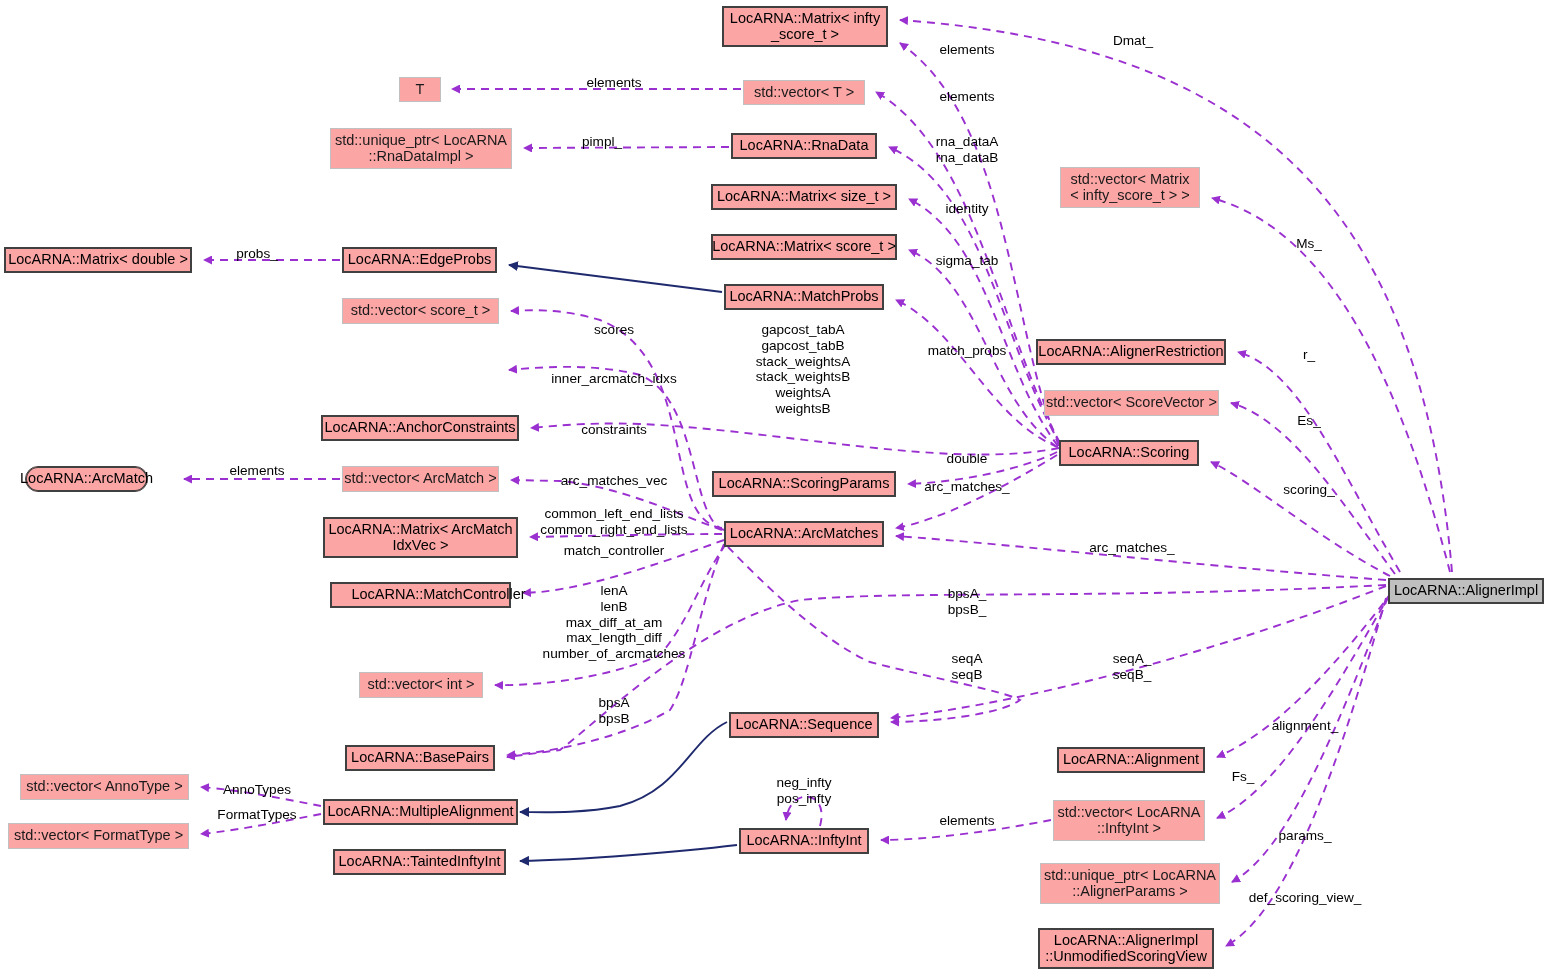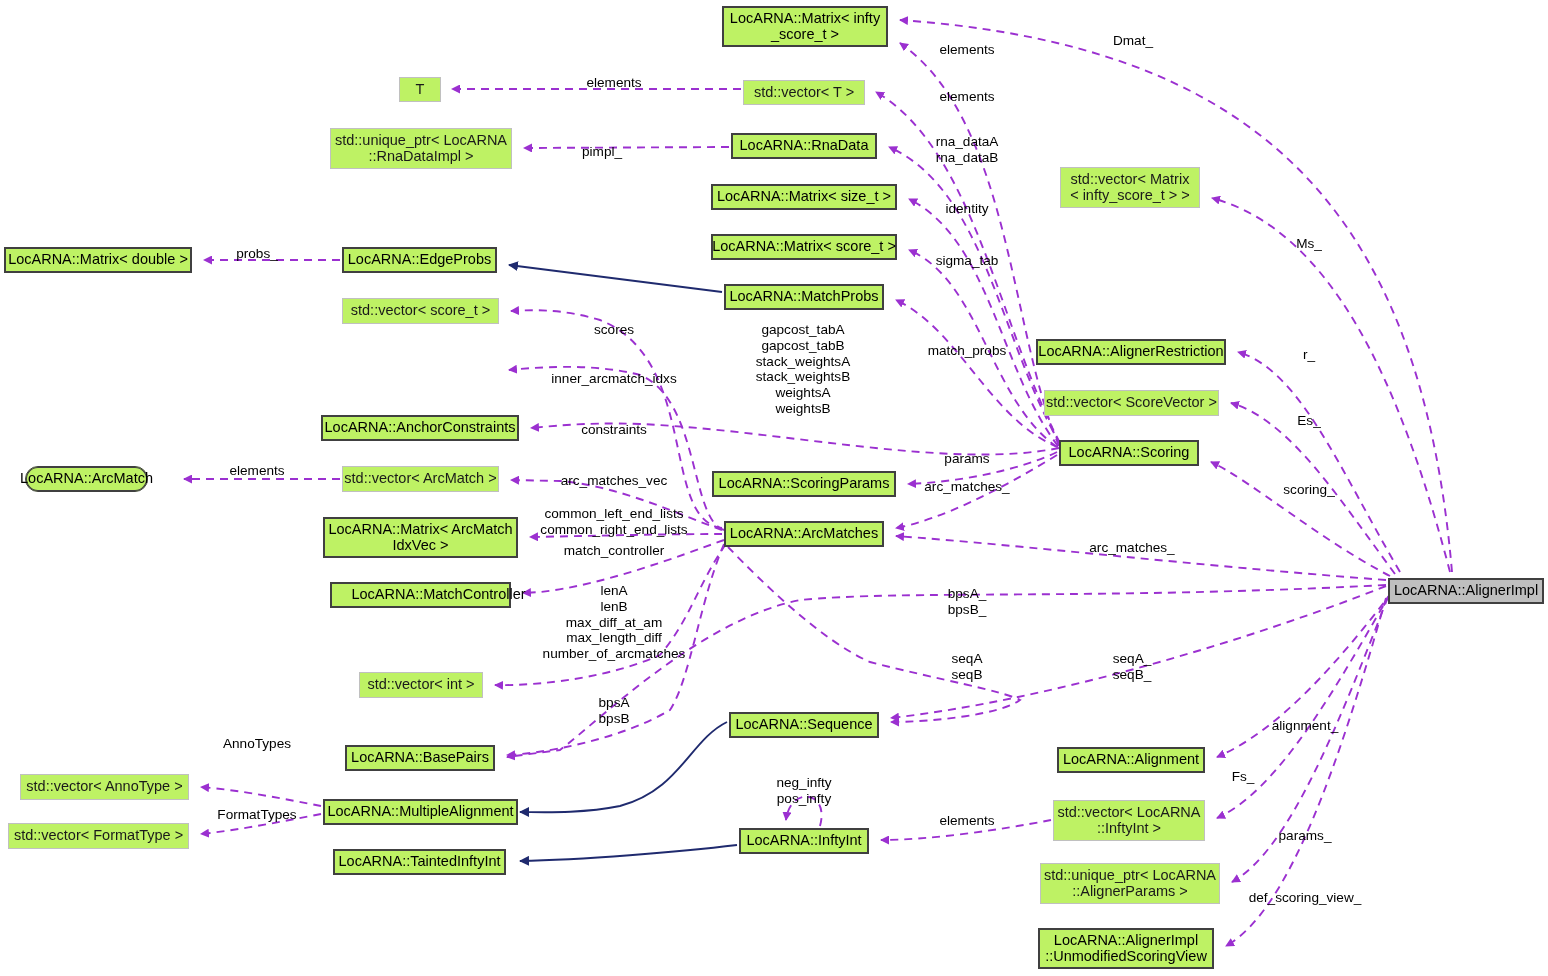--- a/index.html
+++ b/index.html
@@ -3,21 +3,21 @@
 <meta charset="utf-8">
 <style>
   html,body{margin:0;padding:0;background:#ffffff;}
   body{width:1548px;height:976px;overflow:hidden;
        font-family:"Liberation Sans","DejaVu Sans",sans-serif;}
   #stage{position:relative;width:1548px;height:976px;}
   svg#edges{position:absolute;left:0;top:0;width:1548px;height:976px;}
 
   .node{position:absolute;box-sizing:border-box;display:flex;
         align-items:center;justify-content:center;text-align:center;
-        background:#bef264;line-height:1.08;}
+        background:#fca5a5;line-height:1.08;}
   .node span{display:block;white-space:pre-line;}
 
   
   .cls{border:1px solid #404040;box-shadow:0 0 0 1px #404040 inset;
        color:#000000;font-size:14.5px;}
   
   .tpl{border:1px solid #c0c0c0;color:#1a1a1a;font-size:14.5px;}
   
   .focus{background:#bfbfbf;border:1px solid #404040;
          box-shadow:0 0 0 1px #404040 inset;color:#000000;font-size:14.5px;}
@@ -238,40 +238,40 @@
     </div>
   <div class="node cls" style="left:1038px;top:928px;width:176px;height:41px;">
       <span>LocARNA::AlignerImpl
 ::UnmodifiedScoringView</span>
     </div>
 
   <div class="elabel" style="left:1133px;top:33px;">Dmat_</div>
   <div class="elabel" style="left:967px;top:42px;">elements</div>
   <div class="elabel" style="left:614px;top:75px;">elements</div>
   <div class="elabel" style="left:967px;top:89px;">elements</div>
-  <div class="elabel" style="left:602px;top:144px;">pimpl_</div>
+  <div class="elabel" style="left:602px;top:134px;">pimpl_</div>
   <div class="elabel" style="left:967px;top:134px;">rna_dataA
 rna_dataB</div>
   <div class="elabel" style="left:967px;top:201px;">identity</div>
   <div class="elabel" style="left:1309px;top:236px;">Ms_</div>
   <div class="elabel" style="left:257px;top:246px;">probs_</div>
   <div class="elabel" style="left:967px;top:253px;">sigma_tab</div>
   <div class="elabel" style="left:614px;top:322px;">scores</div>
   <div class="elabel" style="left:967px;top:343px;">match_probs</div>
   <div class="elabel" style="left:803px;top:322px;">gapcost_tabA
 gapcost_tabB
 stack_weightsA
 stack_weightsB
 weightsA
 weightsB</div>
   <div class="elabel" style="left:1309px;top:347px;">r_</div>
   <div class="elabel" style="left:614px;top:371px;">inner_arcmatch_idxs</div>
   <div class="elabel" style="left:1309px;top:413px;">Es_</div>
   <div class="elabel" style="left:614px;top:422px;">constraints</div>
-  <div class="elabel" style="left:967px;top:451px;">params</div>
+  <div class="elabel" style="left:967px;top:451px;">double</div>
   <div class="elabel" style="left:257px;top:463px;">elements</div>
   <div class="elabel" style="left:614px;top:473px;">arc_matches_vec</div>
   <div class="elabel" style="left:967px;top:479px;">arc_matches_</div>
   <div class="elabel" style="left:1309px;top:482px;">scoring_</div>
   <div class="elabel" style="left:614px;top:506px;">common_left_end_lists
 common_right_end_lists</div>
   <div class="elabel" style="left:1132px;top:540px;">arc_matches_</div>
   <div class="elabel" style="left:614px;top:543px;">match_controller</div>
   <div class="elabel" style="left:614px;top:583px;">lenA
 lenB
@@ -282,20 +282,20 @@
 bpsB_</div>
   <div class="elabel" style="left:967px;top:651px;">seqA
 seqB</div>
   <div class="elabel" style="left:1132px;top:651px;">seqA_
 seqB_</div>
   <div class="elabel" style="left:614px;top:695px;">bpsA
 bpsB</div>
   <div class="elabel" style="left:1305px;top:718px;">alignment_</div>
   <div class="elabel" style="left:804px;top:775px;">neg_infty
 pos_infty</div>
-  <div class="elabel" style="left:257px;top:736px;text-align:right;">AnnoTypes</div>
+  <div class="elabel" style="left:257px;top:782px;text-align:right;">AnnoTypes</div>
   <div class="elabel" style="left:1243px;top:769px;">Fs_</div>
   <div class="elabel" style="left:257px;top:807px;">FormatTypes</div>
   <div class="elabel" style="left:967px;top:813px;">elements</div>
   <div class="elabel" style="left:1305px;top:828px;">params_</div>
   <div class="elabel" style="left:1305px;top:890px;">def_scoring_view_</div>
 
 </div>
 
 </body></html>

